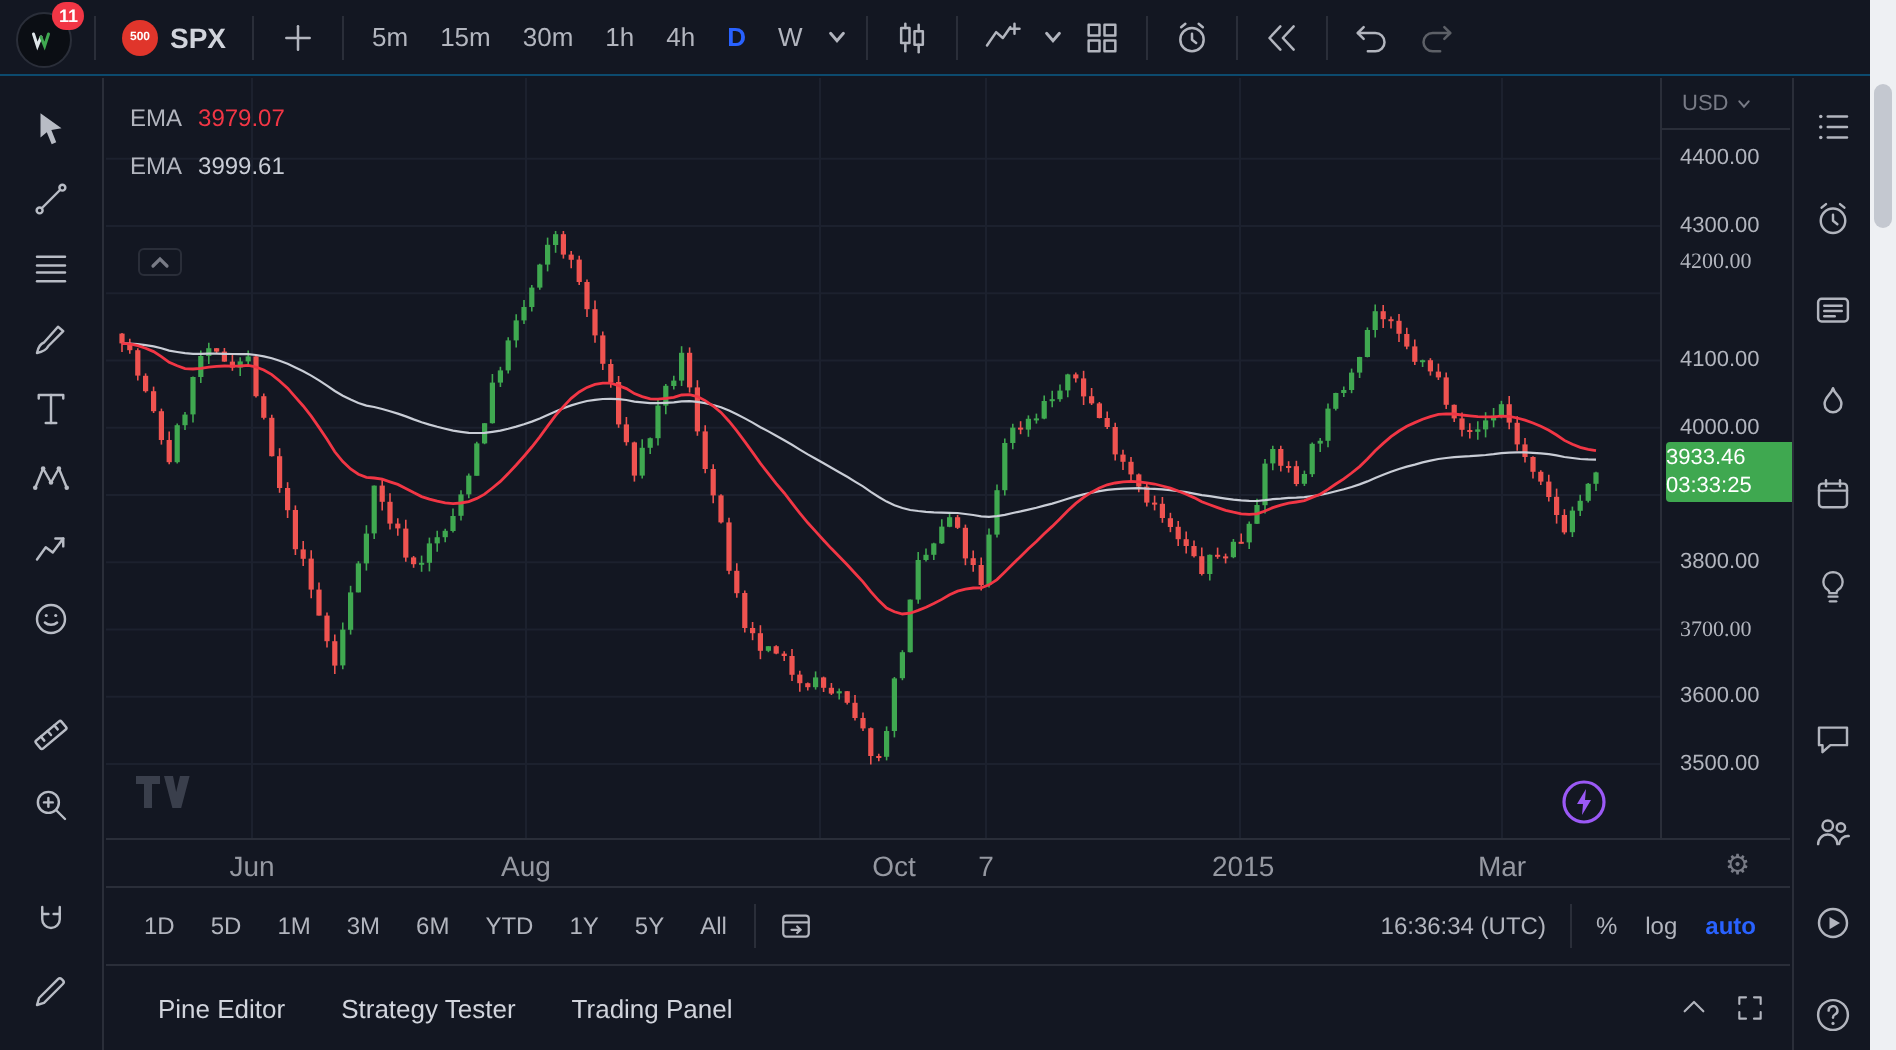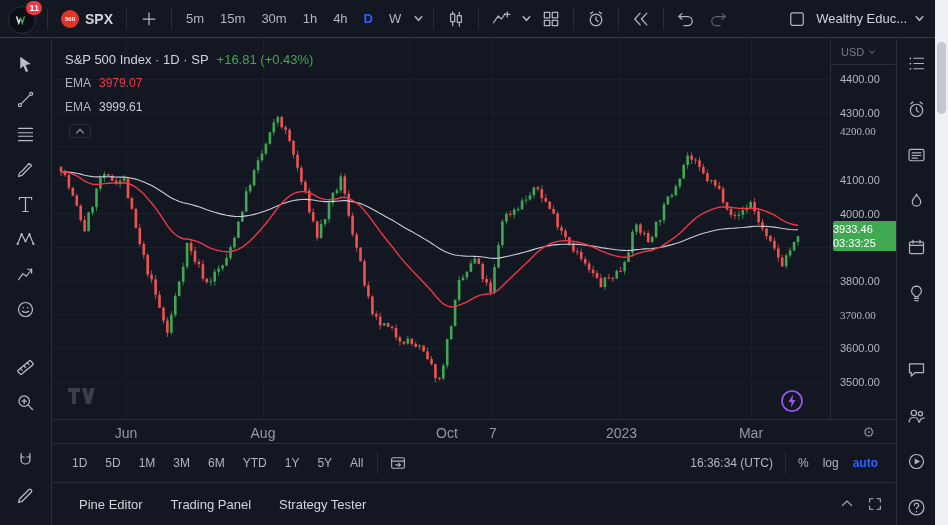--- a/index.html
+++ b/index.html
@@ -209,33 +209,20 @@
           <path d="M3.5 9 H14 a5.5 5.5 0 0 1 0 11 H9.5"></path>
       </svg>
     </button>
     <button class="iconbtn dim">
       <svg viewBox="0 0 24 24">
         <polyline points="17,5.5 20.5,9 17,12.5"></polyline>
           <path d="M20.5 9 H10 a5.5 5.5 0 0 0 0 11 h4.5"></path>
       </svg>
     </button>
 
-    <div class="tb-right">
-      <button class="iconbtn">
-        <svg viewBox="0 0 24 24">
-            <rect x="4.5" y="4.5" width="15" height="15" rx="2"></rect>
-          </svg>
-      </button>
-      <span class="account">Wealthy Educ...</span>
-      <button class="chev">
-        <svg viewBox="0 0 12 12">
-            <polyline points="2.5,4 6,8 9.5,4"></polyline>
-          </svg>
-      </button>
-    </div>
   </div>
 
   <div class="lefttb">
     <button class="tool">
       <svg viewBox="0 0 24 24">
           <path d="M6 3 L18 11.5 L12.2 12.6 L15 19.6 L12.4 20.7 L9.6 13.8 L6 16.8 Z" fill="currentColor" stroke="none"></path>
         </svg>
     </button>
     <button class="tool">
       <svg viewBox="0 0 24 24">
@@ -715,24 +702,20 @@
         <line x1="741.1" x2="741.1" y1="202.5" y2="212.2" stroke="#3fa850" stroke-width="0.8"></line>
         <rect x="739.8" y="202.9" width="2.6" height="8.5" fill="#3fa850"></rect>
         <line x1="745.0" x2="745.0" y1="196.9" y2="206.5" stroke="#3fa850" stroke-width="0.8"></line>
         <rect x="743.7" y="197.2" width="2.6" height="5.7" fill="#3fa850"></rect>
         <path d="M8.0,132.7L11.9,132.8L15.9,133.1L19.8,133.6L23.8,134.2L27.7,135.1L31.6,136.3L35.6,137.0L39.5,137.6L43.5,137.9L47.4,137.9L51.4,137.8L55.3,137.8L59.2,137.9L63.2,138.0L67.1,138.1L71.1,138.1L75.0,138.5L78.9,139.2L82.9,140.1L86.8,141.4L90.8,142.9L94.7,144.7L98.6,146.6L102.6,148.8L106.5,151.2L110.5,153.8L114.4,156.5L118.4,158.9L122.3,160.8L126.2,162.5L130.2,163.8L134.1,164.5L138.1,165.5L142.0,166.6L145.9,167.8L149.9,169.2L153.8,170.7L157.8,172.1L161.7,173.3L165.6,174.4L169.6,175.4L173.5,176.3L177.5,176.9L181.4,177.4L185.4,177.5L189.3,177.4L193.2,176.9L197.2,176.3L201.1,175.4L205.1,174.3L209.0,173.1L212.9,171.8L216.9,170.2L220.8,168.5L224.8,166.7L228.7,165.1L232.6,163.7L236.6,162.5L240.5,161.5L244.5,160.9L248.4,160.5L252.4,160.4L256.3,160.6L260.2,161.0L264.2,161.8L268.1,162.2L272.1,162.6L276.0,162.6L279.9,162.4L283.9,162.2L287.8,161.7L291.8,161.6L295.7,161.9L299.6,162.6L303.6,163.5L307.5,164.6L311.5,166.3L315.4,168.1L319.4,170.2L323.3,172.3L327.2,174.6L331.2,176.7L335.1,178.9L339.1,181.1L343.0,183.4L346.9,185.8L350.9,188.2L354.8,190.4L358.8,192.6L362.7,194.9L366.6,197.1L370.6,199.4L374.5,201.8L378.5,204.2L382.4,206.9L386.4,209.5L390.3,211.8L394.2,213.6L398.2,215.0L402.1,216.0L406.1,216.5L410.0,216.9L413.9,217.2L417.9,217.3L421.8,217.4L425.8,217.5L429.7,218.0L433.6,218.5L437.6,219.2L441.5,219.4L445.5,219.1L449.4,218.4L453.4,217.5L457.3,216.7L461.2,215.8L465.2,214.9L469.1,213.8L473.1,212.8L477.0,211.6L480.9,210.4L484.9,209.2L488.8,208.2L492.8,207.3L496.7,206.6L500.6,205.9L504.6,205.6L508.5,205.3L512.5,205.2L516.4,205.1L520.4,205.3L524.3,205.4L528.2,205.7L532.2,206.1L536.1,206.6L540.1,207.1L544.0,207.8L547.9,208.6L551.9,209.1L555.8,209.7L559.8,210.3L563.7,210.8L567.6,211.2L571.6,211.4L575.5,211.5L579.5,211.1L583.4,210.6L587.4,210.3L591.3,209.9L595.2,209.8L599.2,209.6L603.1,209.0L607.1,208.5L611.0,207.6L614.9,206.6L618.9,205.6L622.8,204.5L626.8,203.2L630.7,201.7L634.6,200.0L638.6,198.4L642.5,196.9L646.5,195.5L650.4,194.3L654.4,193.3L658.3,192.2L662.2,191.3L666.2,190.5L670.1,190.0L674.1,189.6L678.0,189.3L681.9,189.1L685.9,188.8L689.8,188.5L693.8,188.1L697.7,187.6L701.6,187.3L705.6,187.2L709.5,187.2L713.5,187.4L717.4,187.7L721.4,188.1L725.3,188.7L729.2,189.5L733.2,190.0L737.1,190.5L741.1,190.7L745.0,190.8" fill="none" stroke="#c9cdd6" stroke-width="1.1"></path>
         <path d="M8.0,132.7L11.9,132.9L15.9,133.8L19.8,135.1L23.8,136.8L27.7,139.3L31.6,142.2L35.6,143.9L39.5,145.3L43.5,145.5L47.4,145.2L51.4,144.6L55.3,144.2L59.2,144.0L63.2,144.1L67.1,144.0L71.1,143.7L75.0,144.5L78.9,146.0L82.9,148.3L86.8,151.5L90.8,155.1L94.7,159.6L98.6,164.0L102.6,169.1L106.5,174.7L110.5,180.6L114.4,186.9L118.4,191.8L122.3,195.5L126.2,198.1L130.2,199.7L134.1,200.0L138.1,200.6L142.0,201.9L145.9,203.2L149.9,205.2L153.8,207.3L157.8,209.3L161.7,210.6L165.6,211.6L169.6,212.4L173.5,212.8L177.5,212.5L181.4,211.8L185.4,210.2L189.3,208.1L193.2,205.0L197.2,201.7L201.1,197.8L205.1,193.5L209.0,189.1L212.9,184.5L216.9,179.4L220.8,174.1L224.8,168.7L228.7,164.3L232.6,160.2L236.6,157.0L240.5,154.7L244.5,153.2L248.4,152.6L252.4,152.6L256.3,153.8L260.2,155.3L264.2,157.8L268.1,159.3L272.1,160.4L276.0,160.6L279.9,160.2L283.9,159.7L287.8,158.5L291.8,158.3L295.7,159.3L299.6,161.3L303.6,164.0L307.5,167.2L311.5,171.6L315.4,176.4L319.4,181.8L323.3,187.2L327.2,192.7L331.2,197.8L335.1,202.8L339.1,207.5L343.0,212.6L346.9,217.6L350.9,222.4L354.8,226.7L358.8,231.1L362.7,235.3L366.6,239.3L370.6,243.4L374.5,247.6L378.5,251.9L382.4,256.8L386.4,261.3L390.3,265.0L394.2,266.9L398.2,268.0L402.1,267.6L406.1,266.2L410.0,264.6L413.9,262.8L417.9,260.7L421.8,258.4L425.8,256.6L429.7,255.6L433.6,255.0L437.6,254.9L441.5,253.4L445.5,250.8L449.4,247.0L453.4,243.0L457.3,239.2L461.2,235.4L465.2,231.8L469.1,227.9L473.1,224.2L477.0,220.4L480.9,216.4L484.9,212.7L488.8,209.7L492.8,207.1L496.7,205.0L500.6,203.4L504.6,202.5L508.5,201.9L512.5,201.7L516.4,201.9L520.4,202.4L524.3,203.0L528.2,204.0L532.2,205.1L536.1,206.5L540.1,208.1L544.0,209.8L547.9,211.9L551.9,213.4L555.8,214.8L559.8,216.2L563.7,217.1L567.6,217.9L571.6,218.2L575.5,217.9L579.5,216.5L583.4,214.8L587.4,213.6L591.3,212.6L595.2,212.0L599.2,211.3L603.1,209.7L607.1,208.1L611.0,205.7L614.9,203.0L618.9,200.4L622.8,197.5L626.8,194.3L630.7,190.5L634.6,186.4L638.6,182.7L642.5,179.3L646.5,176.5L650.4,174.1L654.4,172.3L658.3,170.6L662.2,169.3L666.2,168.2L670.1,167.9L674.1,168.0L678.0,168.5L681.9,168.9L685.9,169.3L689.8,169.4L693.8,169.4L697.7,169.1L701.6,169.2L705.6,170.0L709.5,171.1L713.5,172.5L717.4,174.1L721.4,176.1L725.3,178.5L729.2,181.2L733.2,183.1L737.1,184.7L741.1,185.7L745.0,186.3" fill="none" stroke="#f23645" stroke-width="1.4"></path>
       </svg>
 
     <div class="legend">
       <div class="legend-row">
-        <span class="legend-title">S&amp;P 500 Index · 1D · SP</span>
-        <span class="legend-change">+16.81 (+0.43%)</span>
-      </div>
-      <div class="legend-row">
         <span class="ind-label">EMA</span>
         <span class="ind-val0">3979.07</span>
       </div>
       <div class="legend-row">
         <span class="ind-label">EMA</span>
         <span class="ind-val1">3999.61</span>
       </div>
     </div>
     <button class="collapse-btn">
       <svg viewBox="0 0 10 8">
@@ -776,21 +759,21 @@
       <div class="ptick" style="top: 303px;">3600.00</div>
       <div class="ptick" style="top: 337px;">3500.00</div>
     </div>
 
   <div class="taxis" id="time-labels">
     <span class="axis-gear">⚙</span>
   <div class="tlabel" style="left: 59px;">Jun</div>
       <div class="tlabel" style="left: 196px;">Aug</div>
       <div class="tlabel" style="left: 343px; margin-left: 37px;">Oct</div>
       <div class="tlabel" style="left: 426px;">7</div>
-      <div class="tlabel" style="left: 553px;">2023</div>
+      <div class="tlabel" style="left: 553px;">2015</div>
       <div class="tlabel" style="left: 684px;">Mar</div>
     </div>
 
   <div class="row1">
     <button class="range">1D</button>
     <button class="range">5D</button>
     <button class="range">1M</button>
     <button class="range">3M</button>
     <button class="range">6M</button>
     <button class="range">YTD</button>
@@ -813,24 +796,24 @@
       <button class="scale-btn">log</button>
       <button class="scale-btn auto">auto</button>
     </div>
   </div>
 
   <div class="row2">
     <button class="tab">
       <span>Pine Editor</span>
     </button>
     <button class="tab">
+      <span>Strategy Tester</span>
+    </button>
+    <button class="tab">
       <span>Trading Panel</span>
-    </button>
-    <button class="tab">
-      <span>Strategy Tester</span>
     </button>
     <div class="r2-right">
       <button>
         <svg viewBox="0 0 24 24">
             <polyline points="5,14.5 12,7.5 19,14.5"></polyline>
           </svg>
       </button>
       <button>
         <svg viewBox="0 0 24 24">
             <path d="M4 9 V4 h5 M15 4 h5 v5 M20 15 v5 h-5 M9 20 H4 v-5"></path>

